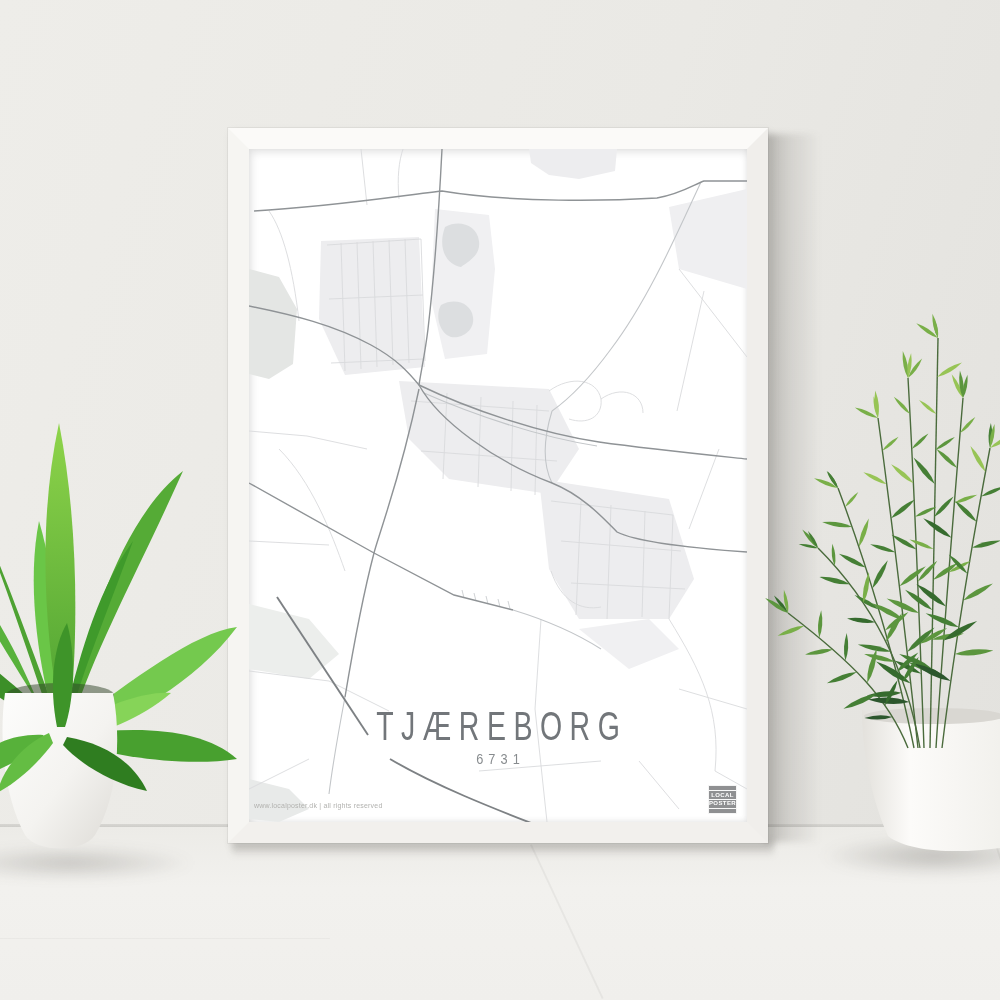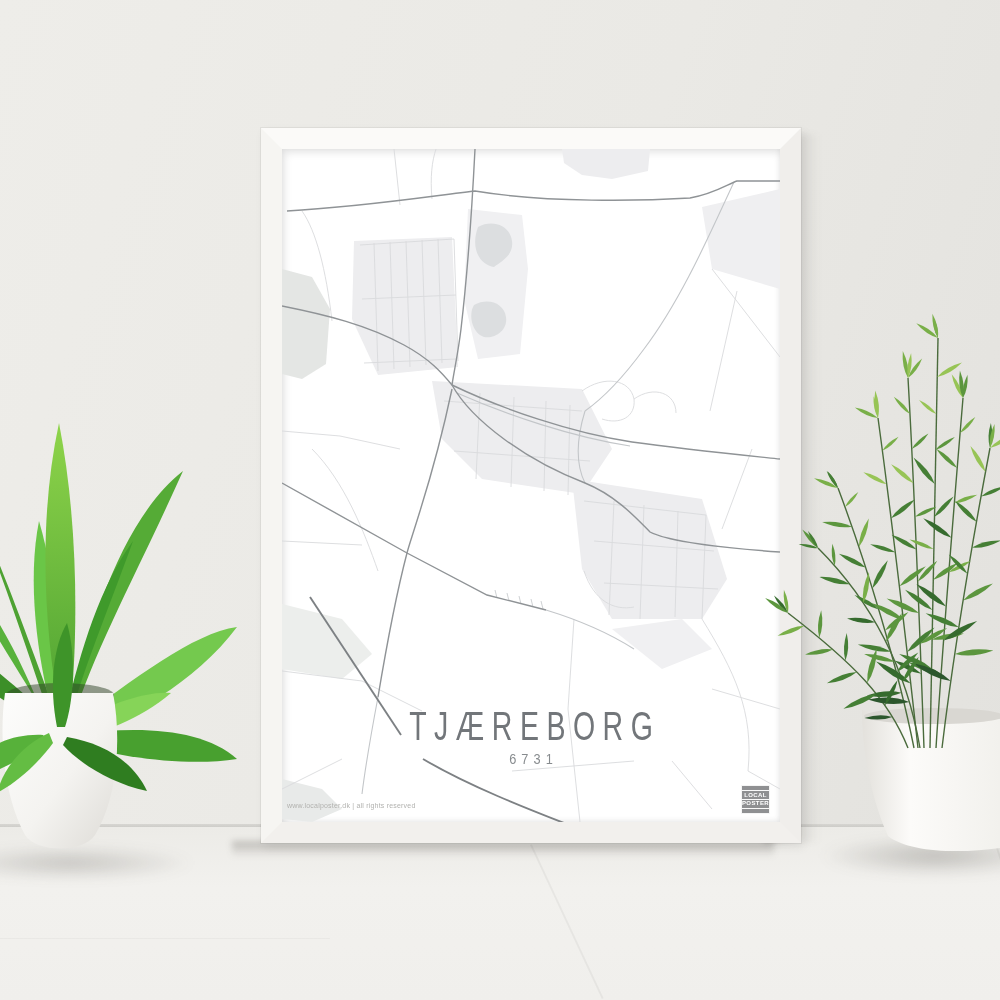--- a/index.html
+++ b/index.html
@@ -26,21 +26,21 @@
         background:linear-gradient(180deg,rgba(60,56,50,.28),rgba(60,56,50,0));filter:blur(3px);}
   .pot-shadow{position:absolute;border-radius:50%;filter:blur(6px);}
   .pot-shadow.left{left:-55px;top:846px;width:250px;height:34px;
         background:radial-gradient(closest-side,rgba(55,52,46,.22),rgba(55,52,46,0));}
   .pot-shadow.right{left:820px;top:836px;width:230px;height:40px;
         background:radial-gradient(closest-side,rgba(55,52,46,.26),rgba(55,52,46,0));}
 
   
   .frame{position:absolute;left:228px;top:128px;width:540px;height:715px;box-sizing:border-box;
         border:21px solid;border-color:#fbfaf8 #f0eeeb #f2f0ed #f6f5f2;background:#fff;
-        box-shadow:0 0 0 1px rgba(0,0,0,.05),3px 4px 10px rgba(0,0,0,.07);margin-left:33px;}
+        box-shadow:0 0 0 1px rgba(0,0,0,.05),3px 4px 10px rgba(0,0,0,.07);}
   .poster{position:relative;width:498px;height:673px;background:#ffffff;overflow:hidden;
         box-shadow:inset 2px 3px 9px rgba(0,0,0,.12),inset -1px -2px 5px rgba(0,0,0,.05);}
   .poster svg{position:absolute;left:0;top:0;}
 
   .poster-title{position:absolute;left:0;right:0;top:556px;text-align:center;
         font-size:38px;letter-spacing:10px;color:#72767a;
         transform:scale(.75,1.05);white-space:nowrap;}
   .poster-title span{margin-right:-10px;}
   .poster-postal{position:absolute;left:0;right:0;top:601px;text-align:center;
         font-size:15px;letter-spacing:6px;color:#878b8e;transform:scaleX(.85);white-space:nowrap;}

